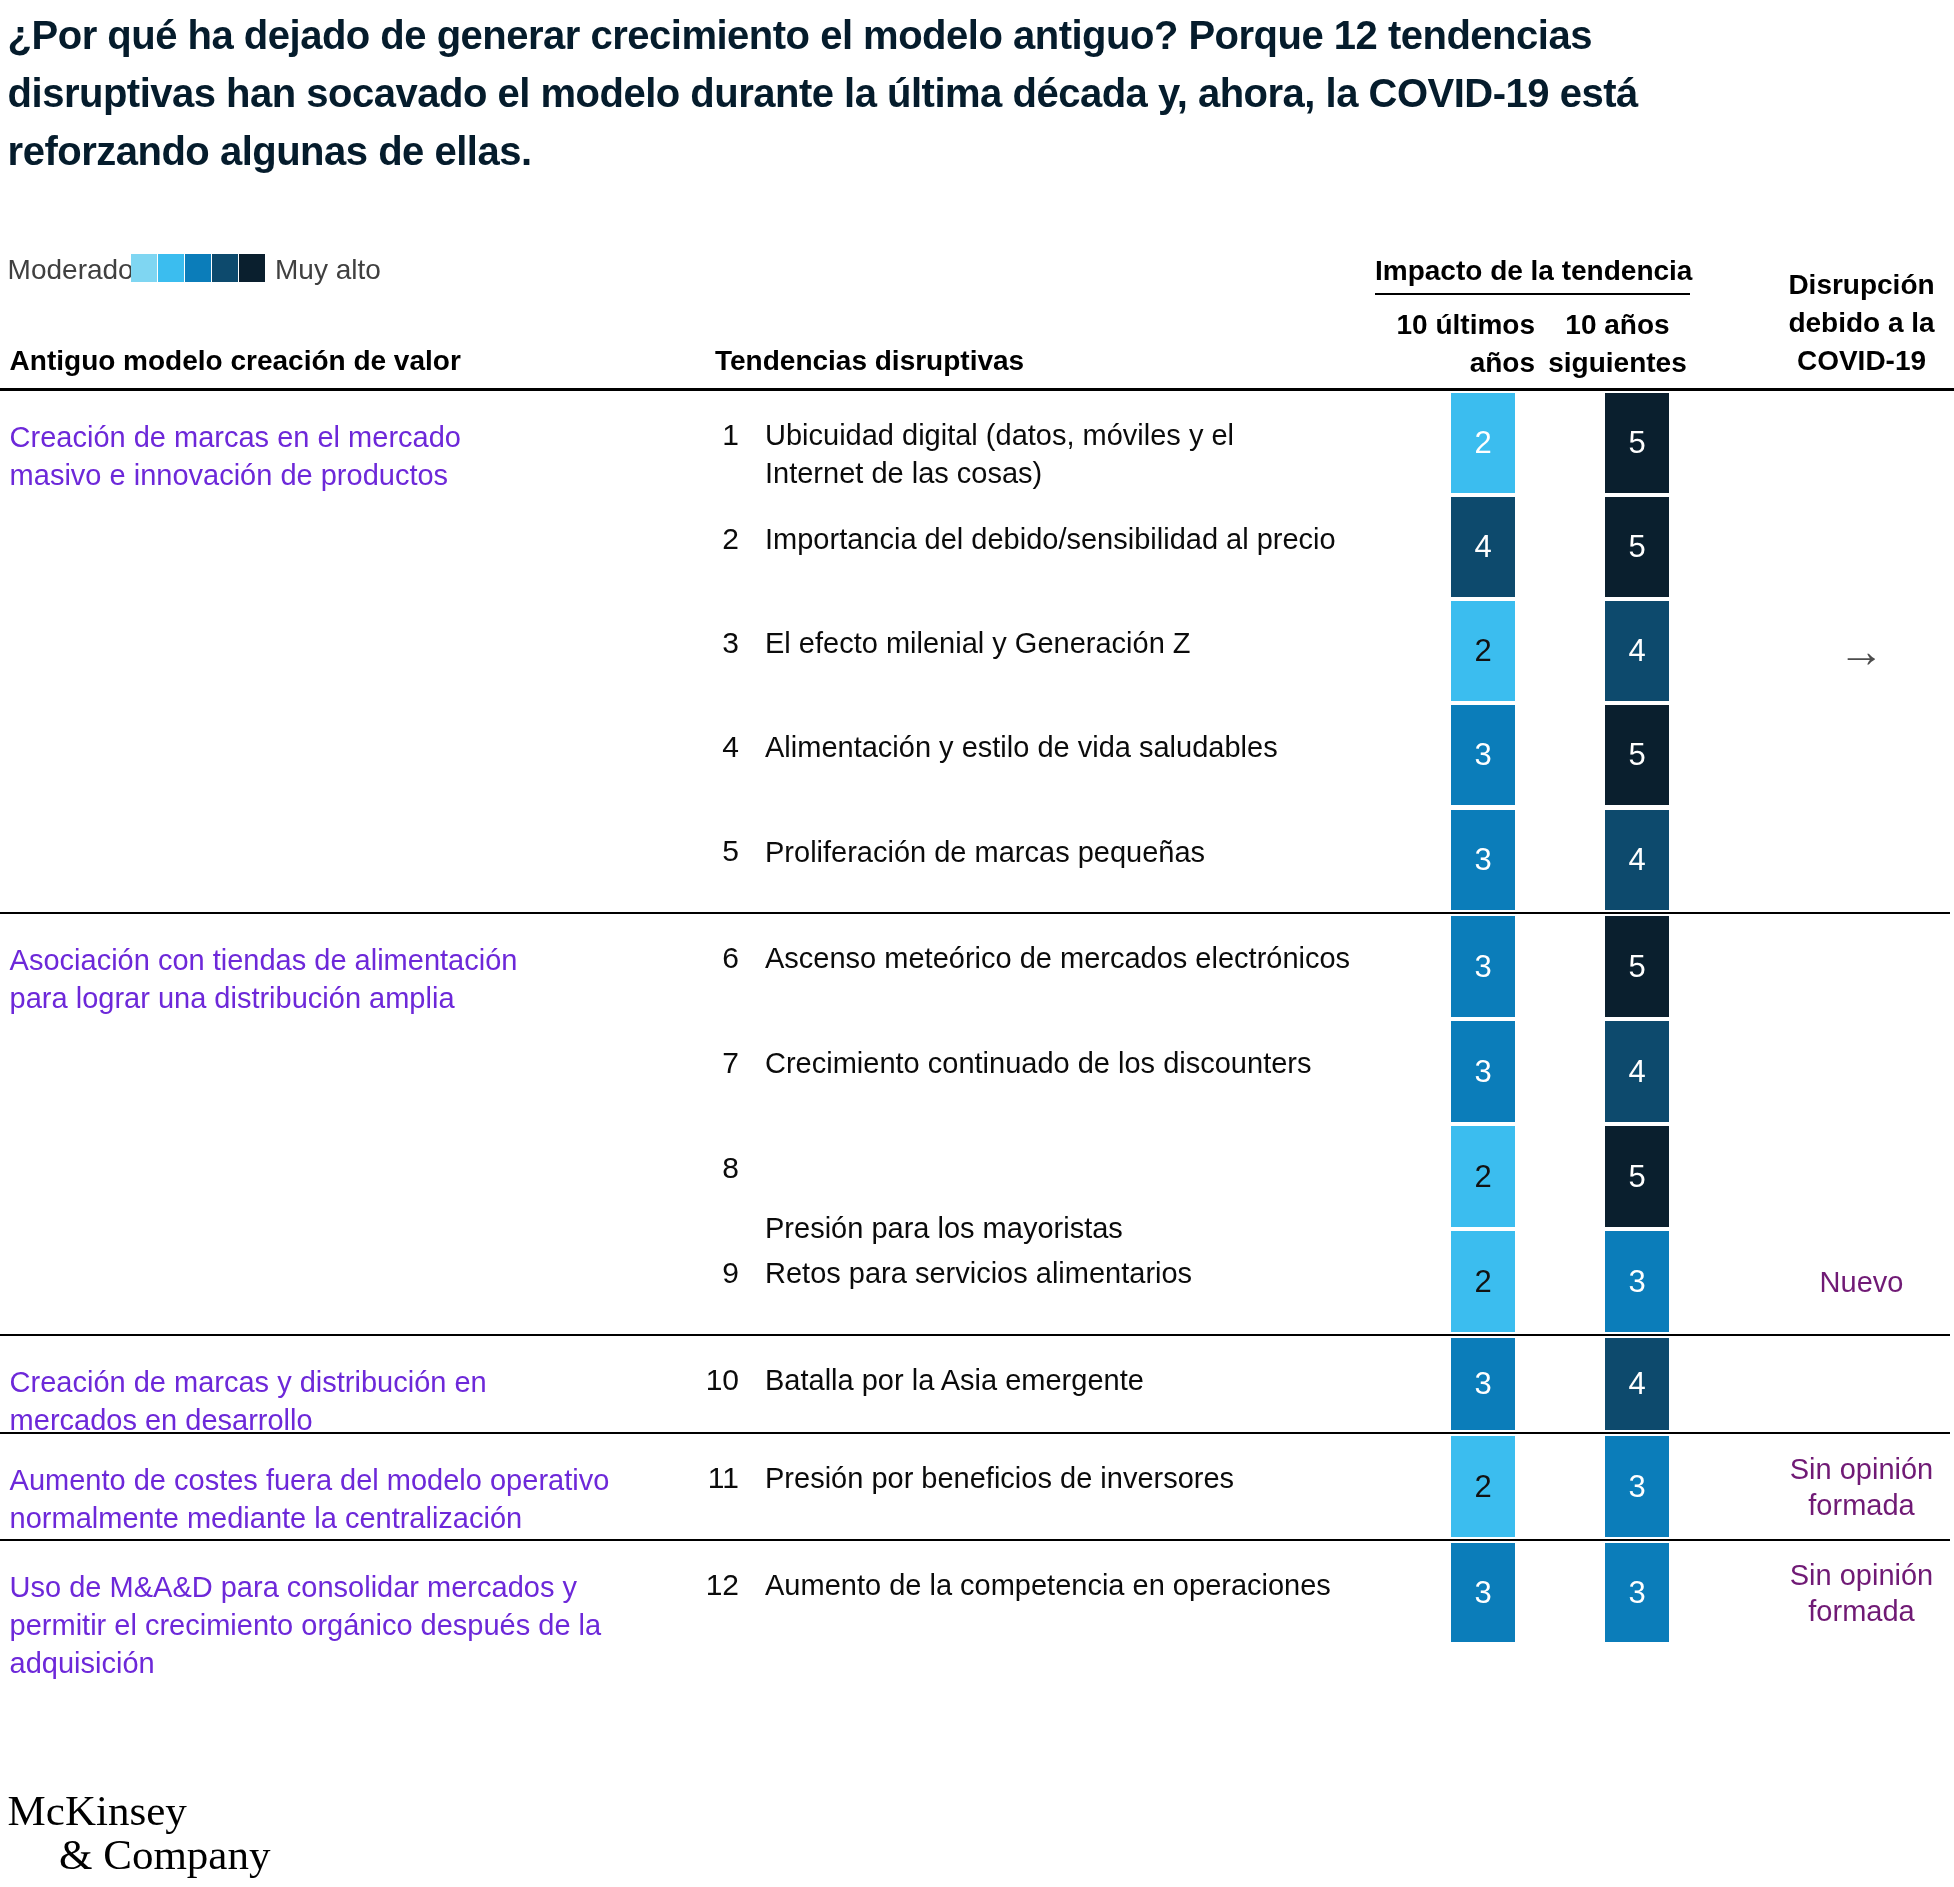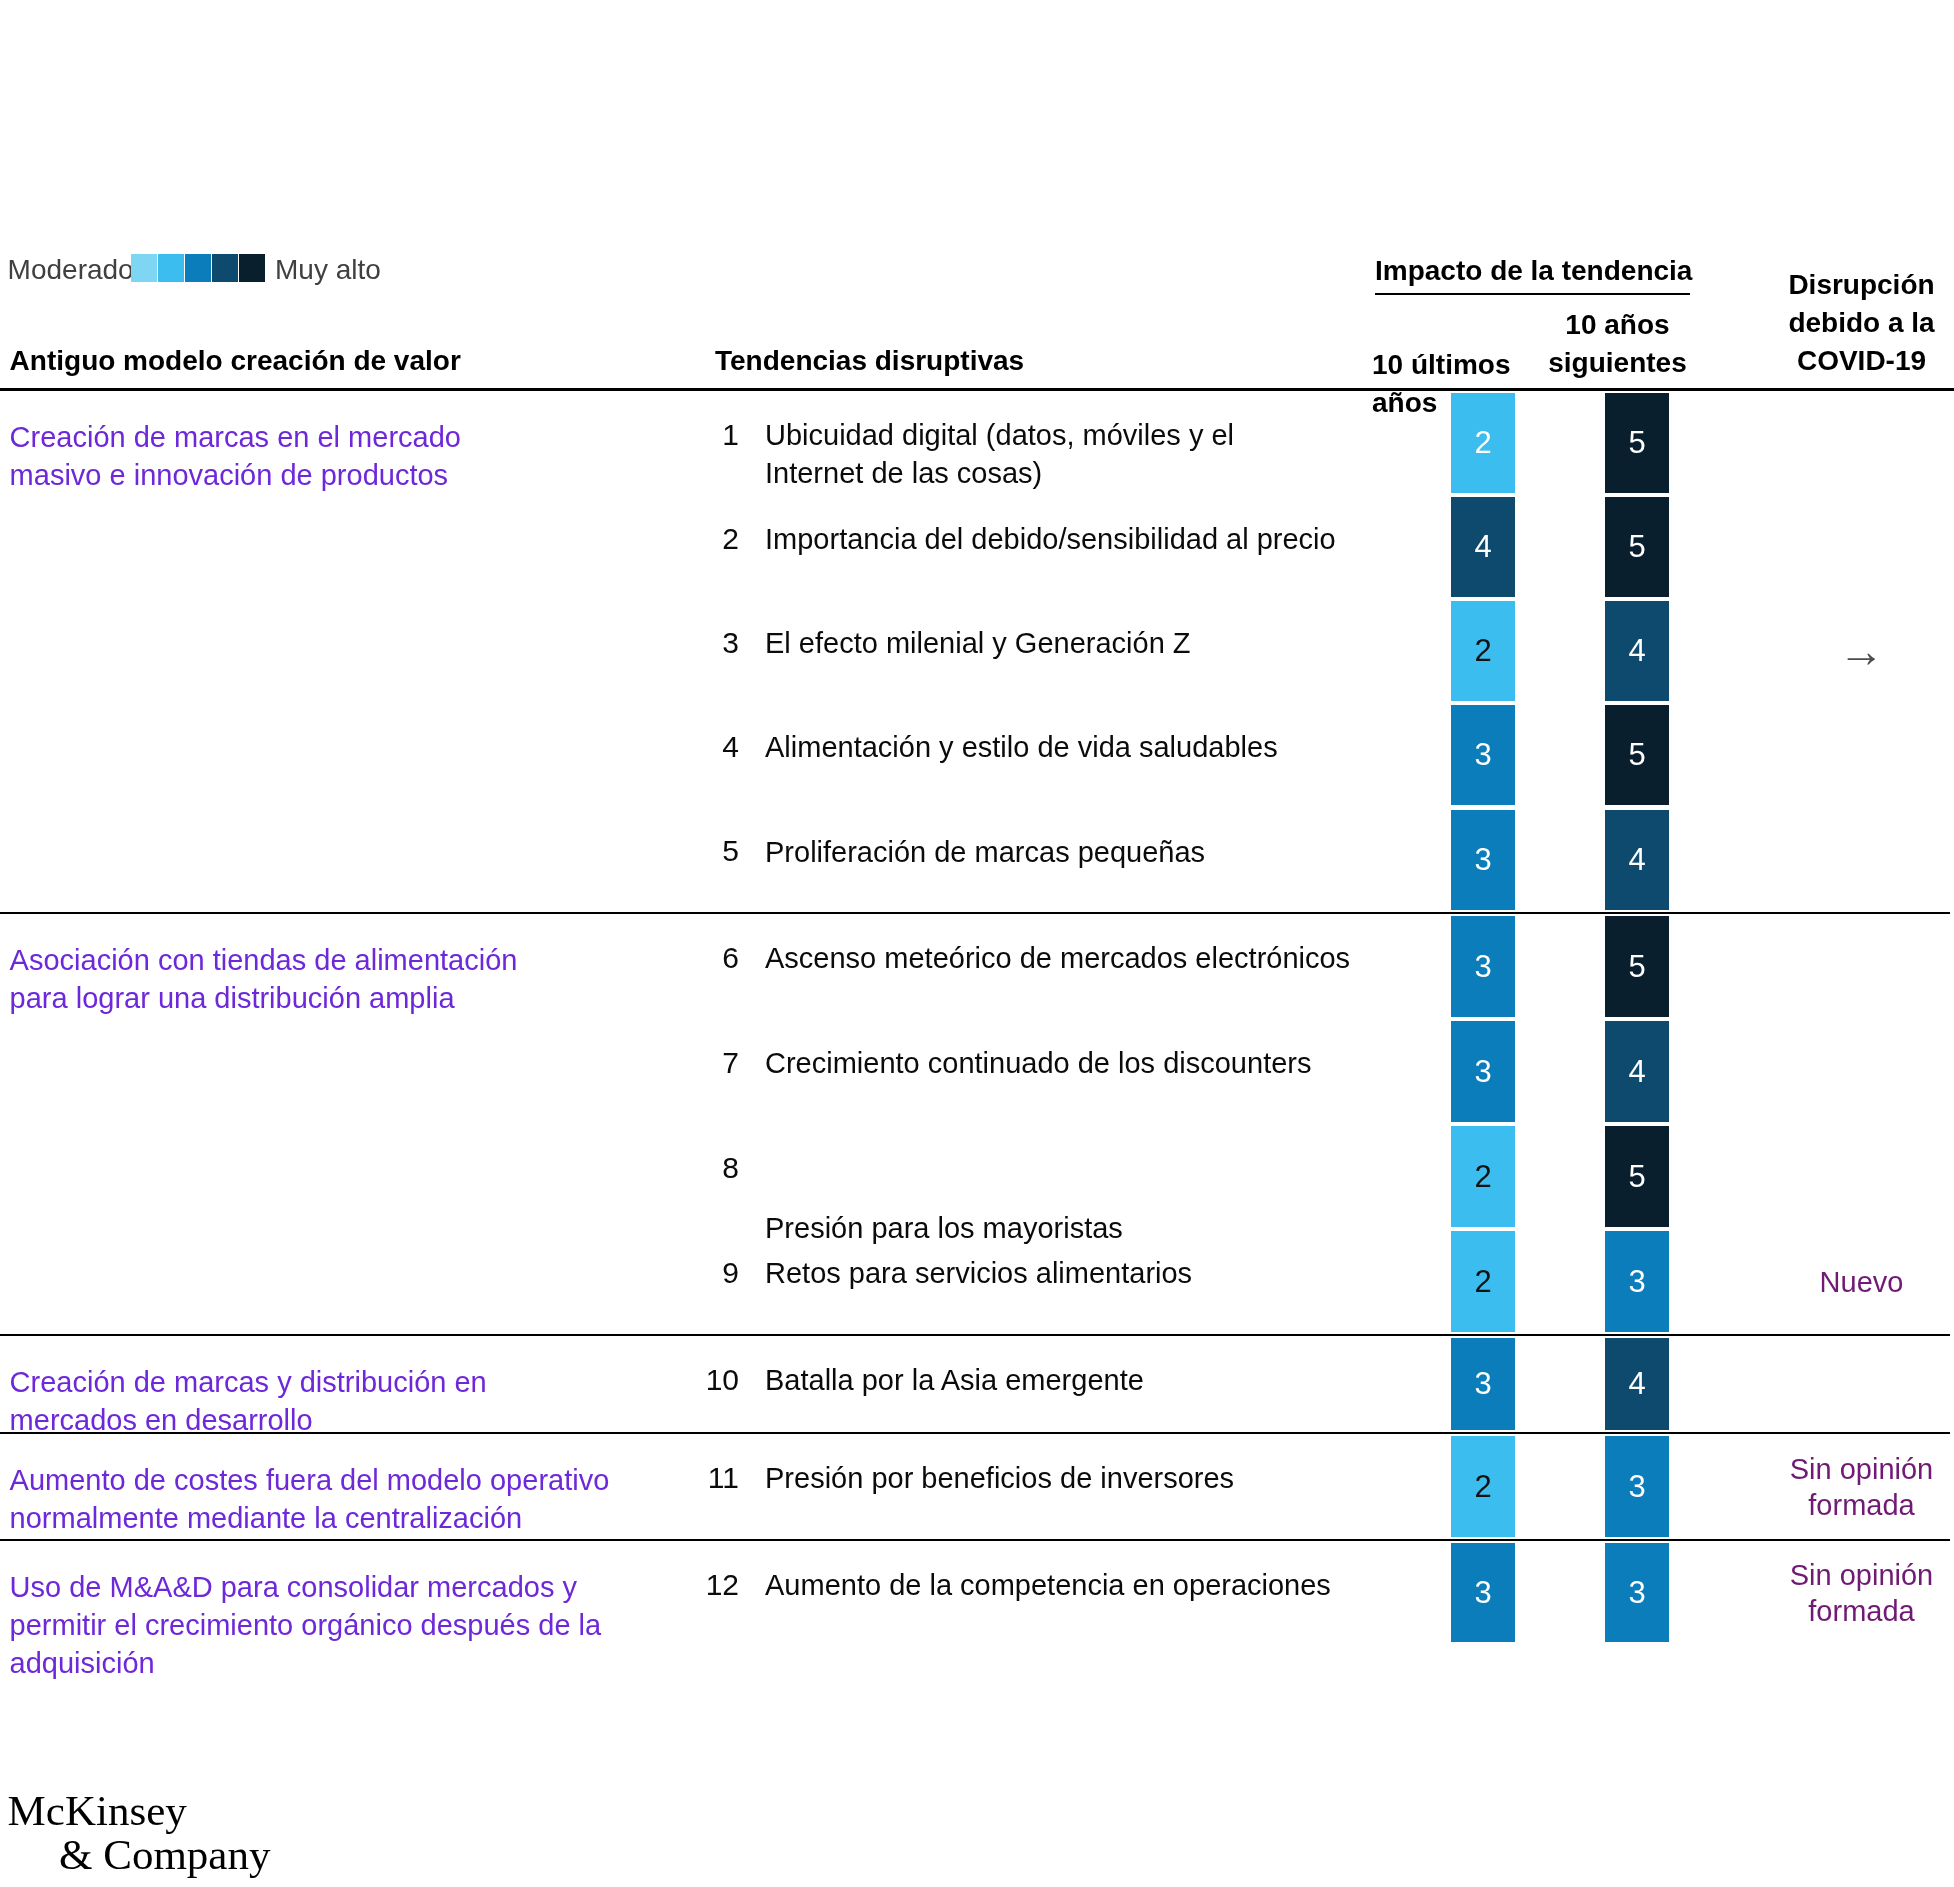--- a/index.html
+++ b/index.html
@@ -15,21 +15,21 @@
   .lmin{left:7.6px;}
   .lmax{left:275px;}
   #legend-swatches{left:131px;top:254px;display:flex;gap:1px;}
   .swatch{width:26px;height:28px;}
 
   .hdr{font-weight:700;font-size:28px;line-height:38px;color:#000;}
   .h-oldmodel{left:9.6px;top:342px;}
   .h-trends{left:715px;top:342px;}
   .h-impact{left:1375px;top:252px;text-align:right;}
   .h-impact-rule{left:1375px;top:293px;width:315px;height:1.9px;background:#000;}
-  .h-past{left:1372px;top:306px;width:163px;text-align:left;margin-top:40px;}
+  .h-past{left:1372px;top:306px;width:163px;text-align:right;}
   .h-next{left:1536px;top:306px;width:163px;text-align:center;}
   .h-covid{left:1766px;top:266px;width:191px;text-align:center;}
   .header-rule{left:0;top:388px;width:1955px;height:2.9px;background:#000;}
 
   .group-sep{position:absolute;left:0;width:1950px;height:1.9px;background:#000;}
   .old-label{position:absolute;left:9.6px;font-size:29px;line-height:38px;white-space:pre-line;color:#6d28d9;}
   .t-num{position:absolute;left:631px;width:108px;text-align:right;font-size:30px;color:#0b0b0b;}
   .t-label{position:absolute;left:765px;width:650px;font-size:29px;line-height:38px;white-space:pre-line;color:#0b0b0b;}
   .cell{position:absolute;width:64px;display:flex;align-items:center;justify-content:center;font-size:31px;}
   .covid-box{position:absolute;left:1766px;width:191px;display:flex;align-items:center;justify-content:center;text-align:center;}
@@ -38,20 +38,23 @@
 
   .logo{font-family:"Liberation Serif",serif;font-size:43px;line-height:44px;color:#000;}
   .l1{left:7.6px;top:1789px;}
   .l2{left:59px;top:1833px;}
 </style>
 </head>
 <body>
 
 <div id="canvas">
 
+  <div class="abs title pre">¿Por qué ha dejado de generar crecimiento el modelo antiguo? Porque 12 tendencias
+disruptivas han socavado el modelo durante la última década y, ahora, la COVID-19 está
+reforzando algunas de ellas.</div>
 
   <div class="abs legend-label lmin">Moderado</div>
   <div class="abs" id="legend-swatches">
       <div class="swatch" style="background: rgb(127, 214, 242);"></div>
       <div class="swatch" style="background: rgb(59, 189, 239);"></div>
       <div class="swatch" style="background: rgb(11, 125, 186);"></div>
       <div class="swatch" style="background: rgb(13, 74, 109);"></div>
       <div class="swatch" style="background: rgb(10, 31, 46);"></div>
     </div>
   <div class="abs legend-label lmax">Muy alto</div>

